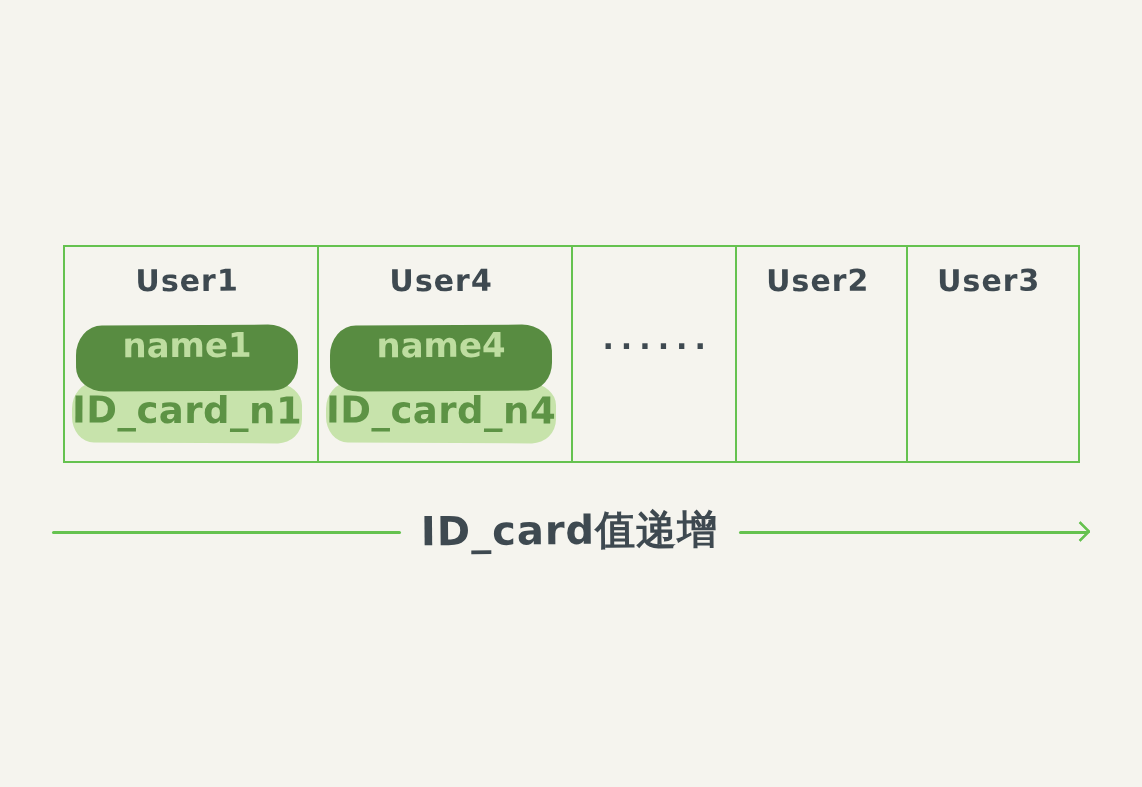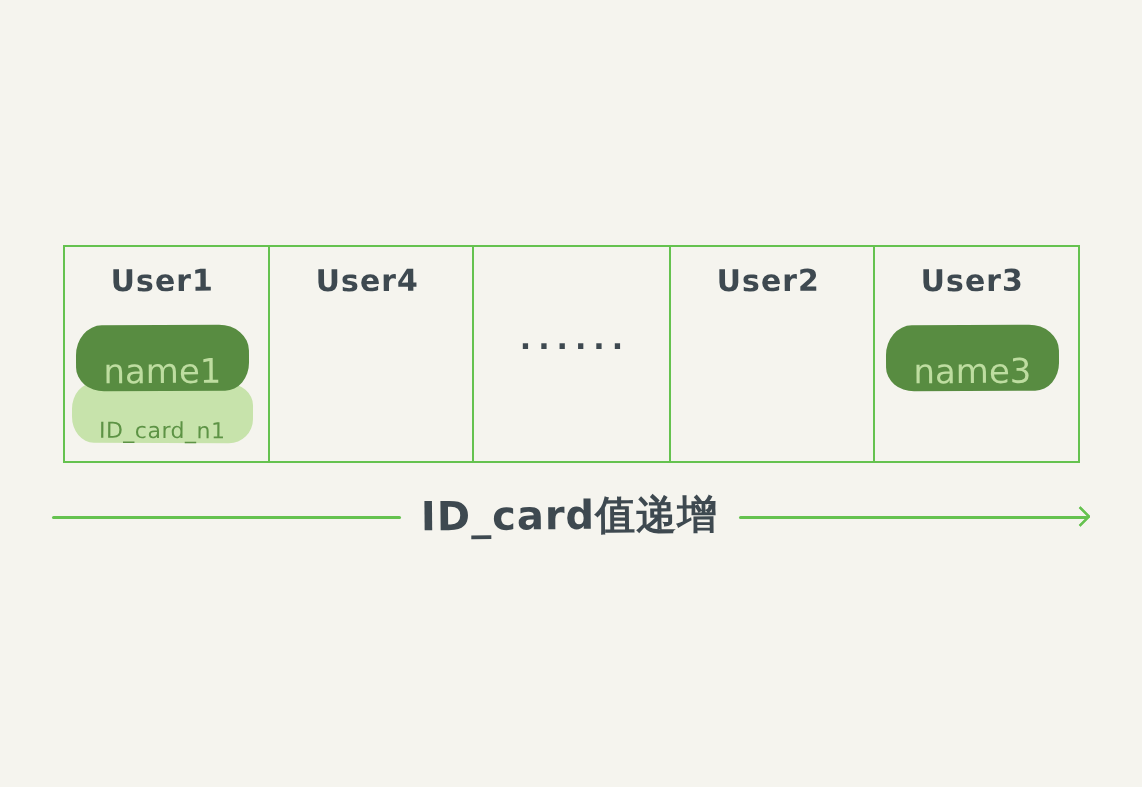--- a/index.html
+++ b/index.html
@@ -50,41 +50,41 @@
     color: var(--heading-text);
     height: 40px;
     line-height: 40px;
     margin-bottom: 24px;
     transform: rotate(-0.4deg);
   }
 
   .badge {
     margin: 0 11px;
     display: flex;
-    align-items: flex-end;
+    align-items: flex-start;
     justify-content: center;
-    font-weight: normal;
+    font-weight: bold;
   }
   .badge.dark {
     position: relative;
     z-index: 2;
     height: 66px;
     background: var(--dark-badge);
     color: var(--dark-badge-text);
     font-size: 34px;
     border-radius: 26px 30px 24px 28px / 30px 26px 28px 24px;
     transform: rotate(-0.3deg);
   }
   .badge.light {
     z-index: 1;
     height: 60px;
     margin: -8px 7px 0 7px;
     background: var(--light-badge);
     color: var(--light-badge-text);
-    font-size: 22px;
+    font-size: 37px;
     letter-spacing: 0.5px;
     border-radius: 22px 26px 24px 22px / 26px 22px 24px 26px;
     padding-top: 6px;
     transform: rotate(0.25deg);
   }
 
   .ellipsis-cell {
     justify-content: center;
     padding: 0;
   }
@@ -95,21 +95,21 @@
     font-weight: bold;
     letter-spacing: 7px;
     line-height: 1;
     margin-top: -30px;
     padding-left: 7px;
   }
 
   
   .arrow-row {
     position: absolute;
-    left: 52px; top: 482px;
+    left: 52px; top: 497px;
     width: 1036px; height: 70px;
     display: flex;
     align-items: center;
   }
   .arrow-line {
     flex: 1 1 0;
     height: 3px;
     background: var(--border-green);
     border-radius: 2px;
     position: relative;
@@ -146,35 +146,38 @@
       <div class="badge dark">
         <span>name1</span>
       </div>
       <div class="badge light">
         <span>ID_card_n1</span>
       </div>
     </div>
 
     <div class="cell">
       <div class="user-label">User4</div>
+      <div class="badge dark">
+        <span>name4</span>
+      </div>
+      <div class="badge light">
+        <span>ID_card_n4</span>
+      </div>
     </div>
 
     <div class="cell ellipsis-cell">
       <div class="dots">......</div>
     </div>
 
     <div class="cell">
       <div class="user-label">User2</div>
     </div>
 
     <div class="cell">
       <div class="user-label">User3</div>
-      <div class="badge dark">
-        <span>name3</span>
-      </div>
     </div>
 
   </div>
 
   <div class="arrow-row">
     <div class="arrow-line"></div>
     <div class="arrow-label">ID_card值递增</div>
     <div class="arrow-line">
       <span class="arrow-head"></span>
     </div>

